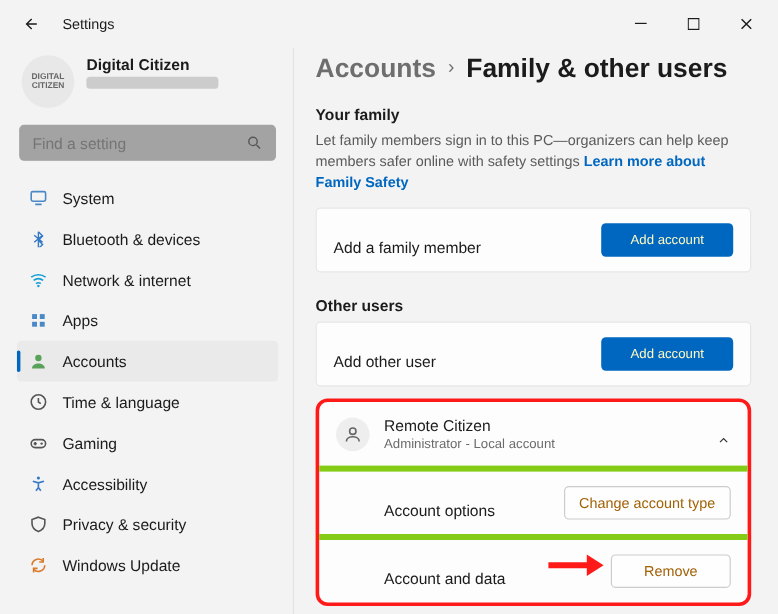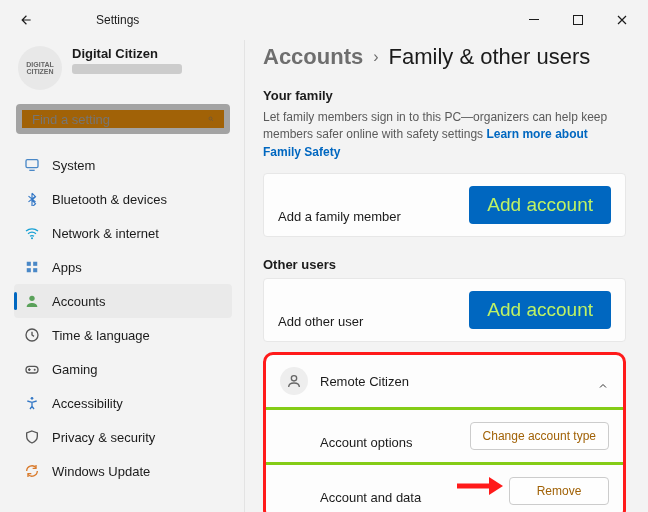--- a/index.html
+++ b/index.html
@@ -10,21 +10,20 @@
     height: 512px;
     overflow: hidden;
     font-size: 13px;
     color: #1b1b1b;
   }
   .titlebar {
     display: flex;
     align-items: center;
     height: 40px;
     padding: 0 4px 0 14px;
-    gap: 44px;
   }
   .titlebar .back {
     width: 24px; height: 24px; display:flex; align-items:center; justify-content:center;
   }
   .titlebar .title { margin-left: 14px; font-size: 12px; }
   .winctrls { margin-left: auto; display:flex; }
   .winbtn { width:44px; height:30px; display:flex; align-items:center; justify-content:center; }
 
   .body { display:flex; height: calc(100% - 40px); }
 
@@ -41,21 +40,21 @@
     display:flex; align-items:center; justify-content:center;
     font-size:7px; font-weight:700; color:#666; text-align:center; line-height:1;
   }
   .profile .pname { font-size:13px; font-weight:600; }
   .profile .pmail {
     font-size:11px; color:#777;
     background:#ccc; border-radius:3px; width:110px; height:10px; margin-top:3px;
   }
   .searchbox {
     display:flex; align-items:center;
-    background:#a16207; border:6px solid #a3a3a3; border-radius:4px;
+    background:#a3a3a3; border:1px solid #a3a3a3; border-radius:4px;
     height:30px; padding:0 10px; margin: 0 2px 14px 2px;
   }
   .searchbox input {
     border:none; outline:none; flex:1; font-size:13px; background:transparent;
   }
   .navlist { flex:1; overflow:hidden; }
   .navitem {
     display:flex; align-items:center; height:34px;
     padding: 0 10px; border-radius:4px; gap:12px;
     font-size:13px; position:relative;
@@ -72,40 +71,40 @@
   
   .main {
     flex:1; padding: 4px 22px 0 18px; overflow:hidden;
     position:relative;
     border-left: 1px solid #e3e3e3;
     margin-left: 4px;
   }
   .crumbs { display:flex; align-items:center; gap:10px; margin-bottom:18px; }
   .crumb-parent { font-size:22px; font-weight:600; color:#6e6e6e; }
   .crumb-sep { font-size:16px; color:#6e6e6e; }
-  .crumb-current { font-size:22px; font-weight:400; }
+  .crumb-current { font-size:22px; font-weight:700; }
 
   .section-title { font-size:13px; font-weight:600; margin: 4px 0 6px 0; }
   .section-desc { font-size:12px; color:#5a5a5a; line-height:1.45; margin-bottom:12px; }
   .section-desc .link { color:#0067c0; font-weight:600; }
 
   .card {
     background:#fdfdfd; border:1px solid #e7e7e7; border-radius:4px;
   }
   .row {
     display:flex; align-items:flex-end; justify-content:space-between;
     padding:12px 14px;
   }
-  .row + .row { border-top:3px solid #84cc16; }
+  .row + .row { border-top:5px solid #84cc16; }
   .row-label { font-size:13px; }
   .row-sub { font-size:11px; color:#6b6b6b; margin-top:2px; }
 
   .btn-primary {
-    background:#0067c0; color:#bef264; border:none; border-radius:4px;
-    font-size:19px; padding:8px 18px; min-width:110px; cursor:pointer;
+    background:#0067c0; color:#fef9c3; border:none; border-radius:4px;
+    font-size:11px; padding:8px 18px; min-width:110px; cursor:pointer;
   }
   .btn-secondary {
     background:#fefefe; color:#a16207; border:1px solid #ccc; border-radius:4px;
     font-size:12px; padding:6px 12px; cursor:pointer;
   }
 
   .highlight {
     border:3px solid #ff1a1a; border-radius:10px;
   }
   .user-head { display:flex; align-items:center; gap:12px; flex:1; }
@@ -292,20 +291,21 @@
       <div class="row">
         <div class="user-head">
           <div class="user-ico">
             <svg width="16" height="16" viewBox="0 0 24 24">
                 <circle cx="12" cy="8" r="4" fill="none" stroke="#666" stroke-width="2"></circle>
                 <path d="M4 21c0-4 4-6 8-6s8 2 8 6" fill="none" stroke="#666" stroke-width="2"></path>
               </svg>
           </div>
           <div>
             <div class="row-label">Remote Citizen</div>
+            <div class="row-sub">Administrator - Local account</div>
           </div>
         </div>
         <span class="chev"><svg width="12" height="12" viewBox="0 0 24 24">
               <path d="M6 15l6-6 6 6" fill="none" stroke="#333" stroke-width="2"></path>
             </svg></span>
       </div>
       <div class="row" style="padding-left:54px">
         <span class="row-label">Account options</span>
         <button class="btn-secondary">Change account type</button>
       </div>

